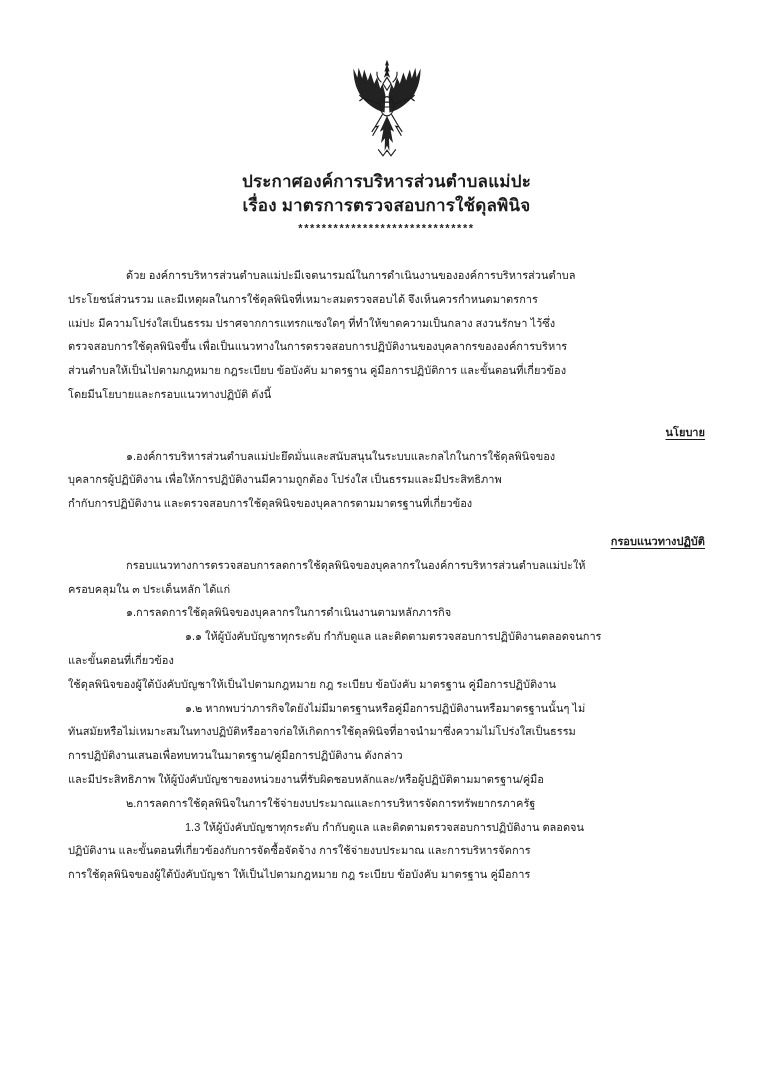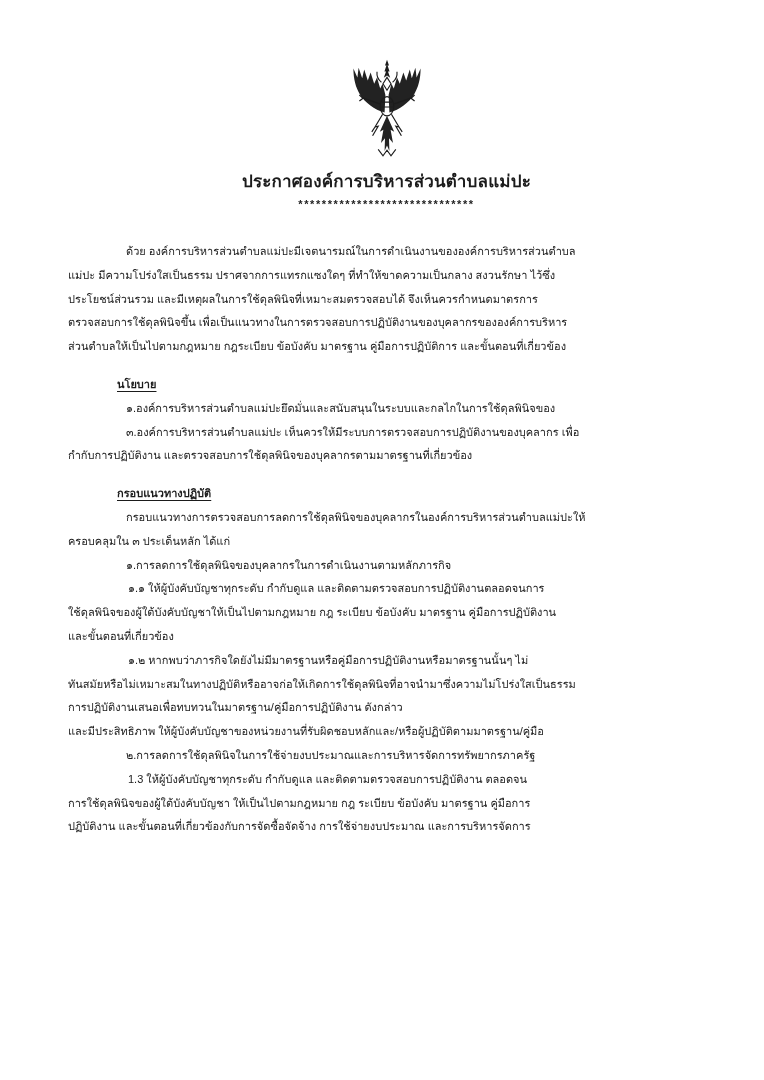--- a/index.html
+++ b/index.html
@@ -45,22 +45,22 @@
     margin-top: 29px;
     font-size: 11px;
   }
   .line {
     line-height: 23.8px;
     white-space: nowrap;
   }
   .ind-0 { margin-left: 0; }
   .ind-h { margin-left: 49px; }
   .ind-p { margin-left: 58px; }
-  .ind-s { margin-left: 60px; }
-  .block.heading { margin-top: 14px; }
+  .ind-s { margin-left: 117px; }
+  .block.heading { margin-top: 14px; text-align: right; }
   .block.heading .line {
     font-weight: bold;
     text-decoration: underline;
     text-underline-offset: 3px;
   }
 </style>
 </head>
 <body>
 
 <div class="page">
@@ -97,65 +97,67 @@
       </g>
 
       <path d="M60 72 L51 92 L55.5 89.5 L52.5 106 L57.5 100 L57 116 L60 109 L63 116 L62.5 100 L67.5 106 L64.5 89.5 L69 92 Z" fill="#222222" stroke="none"></path>
 
       <path d="M49 114 L55 122 L60 115 L65 122 L71 114" stroke="#1c1c1c" fill="none" stroke-width="1.4"></path>
     </svg>
   </div>
 
   <div class="title">ประกาศองค์การบริหารส่วนตำบลแม่ปะ</div>
 
+  <div class="title">เรื่อง มาตรการตรวจสอบการใช้ดุลพินิจ</div>
 
   <div class="stars">******************************</div>
 
   <div class="doc-body" id="doc-body">
       <div class="block paragraph">
         <div class="line ind-p">ด้วย องค์การบริหารส่วนตำบลแม่ปะมีเจตนารมณ์ในการดำเนินงานขององค์การบริหารส่วนตำบล</div>
+        <div class="line ind-0">ประโยชน์ส่วนรวม และมีเหตุผลในการใช้ดุลพินิจที่เหมาะสมตรวจสอบได้ จึงเห็นควรกำหนดมาตรการ</div>
         <div class="line ind-0">แม่ปะ มีความโปร่งใสเป็นธรรม ปราศจากการแทรกแซงใดๆ ที่ทำให้ขาดความเป็นกลาง สงวนรักษา ไว้ซึ่ง</div>
-        <div class="line ind-0">ประโยชน์ส่วนรวม และมีเหตุผลในการใช้ดุลพินิจที่เหมาะสมตรวจสอบได้ จึงเห็นควรกำหนดมาตรการ</div>
         <div class="line ind-0">ตรวจสอบการใช้ดุลพินิจขึ้น เพื่อเป็นแนวทางในการตรวจสอบการปฏิบัติงานของบุคลากรขององค์การบริหาร</div>
         <div class="line ind-0">ส่วนตำบลให้เป็นไปตามกฎหมาย กฎระเบียบ ข้อบังคับ มาตรฐาน คู่มือการปฏิบัติการ และขั้นตอนที่เกี่ยวข้อง</div>
+        <div class="line ind-0">โดยมีนโยบายและกรอบแนวทางปฏิบัติ ดังนี้</div>
       </div>
       <div class="block heading">
         <div class="line ind-h">นโยบาย</div>
       </div>
       <div class="block paragraph">
         <div class="line ind-p">๑.องค์การบริหารส่วนตำบลแม่ปะยึดมั่นและสนับสนุนในระบบและกลไกในการใช้ดุลพินิจของ</div>
+        <div class="line ind-0">บุคลากรผู้ปฏิบัติงาน เพื่อให้การปฏิบัติงานมีความถูกต้อง โปร่งใส เป็นธรรมและมีประสิทธิภาพ</div>
       </div>
       <div class="block paragraph">
-        <div class="line ind-p">๓.องค์การบริหารส่วนตำบลแม่ปะ เห็นควรให้มีระบบการตรวจสอบการปฏิบัติงานของบุคลากร เพื่อ</div>
         <div class="line ind-0">กำกับการปฏิบัติงาน และตรวจสอบการใช้ดุลพินิจของบุคลากรตามมาตรฐานที่เกี่ยวข้อง</div>
       </div>
       <div class="block heading">
         <div class="line ind-h">กรอบแนวทางปฏิบัติ</div>
       </div>
       <div class="block paragraph">
         <div class="line ind-p">กรอบแนวทางการตรวจสอบการลดการใช้ดุลพินิจของบุคลากรในองค์การบริหารส่วนตำบลแม่ปะให้</div>
         <div class="line ind-0">ครอบคลุมใน ๓ ประเด็นหลัก ได้แก่</div>
       </div>
       <div class="block paragraph">
         <div class="line ind-p">๑.การลดการใช้ดุลพินิจของบุคลากรในการดำเนินงานตามหลักภารกิจ</div>
       </div>
       <div class="block paragraph">
         <div class="line ind-s">๑.๑ ให้ผู้บังคับบัญชาทุกระดับ กำกับดูแล และติดตามตรวจสอบการปฏิบัติงานตลอดจนการ</div>
+        <div class="line ind-0">และขั้นตอนที่เกี่ยวข้อง</div>
         <div class="line ind-0">ใช้ดุลพินิจของผู้ใต้บังคับบัญชาให้เป็นไปตามกฎหมาย กฎ ระเบียบ ข้อบังคับ มาตรฐาน คู่มือการปฏิบัติงาน</div>
-        <div class="line ind-0">และขั้นตอนที่เกี่ยวข้อง</div>
       </div>
       <div class="block paragraph">
         <div class="line ind-s">๑.๒ หากพบว่าภารกิจใดยังไม่มีมาตรฐานหรือคู่มือการปฏิบัติงานหรือมาตรฐานนั้นๆ ไม่</div>
         <div class="line ind-0">ทันสมัยหรือไม่เหมาะสมในทางปฏิบัติหรืออาจก่อให้เกิดการใช้ดุลพินิจที่อาจนำมาซึ่งความไม่โปร่งใสเป็นธรรม</div>
         <div class="line ind-0">การปฏิบัติงานเสนอเพื่อทบทวนในมาตรฐาน/คู่มือการปฏิบัติงาน ดังกล่าว</div>
         <div class="line ind-0">และมีประสิทธิภาพ ให้ผู้บังคับบัญชาของหน่วยงานที่รับผิดชอบหลักและ/หรือผู้ปฏิบัติตามมาตรฐาน/คู่มือ</div>
       </div>
       <div class="block paragraph">
         <div class="line ind-p">๒.การลดการใช้ดุลพินิจในการใช้จ่ายงบประมาณและการบริหารจัดการทรัพยากรภาครัฐ</div>
       </div>
       <div class="block paragraph">
         <div class="line ind-s">1.3 ให้ผู้บังคับบัญชาทุกระดับ กำกับดูแล และติดตามตรวจสอบการปฏิบัติงาน ตลอดจน</div>
+        <div class="line ind-0">ปฏิบัติงาน และขั้นตอนที่เกี่ยวข้องกับการจัดซื้อจัดจ้าง การใช้จ่ายงบประมาณ และการบริหารจัดการ</div>
         <div class="line ind-0">การใช้ดุลพินิจของผู้ใต้บังคับบัญชา ให้เป็นไปตามกฎหมาย กฎ ระเบียบ ข้อบังคับ มาตรฐาน คู่มือการ</div>
-        <div class="line ind-0">ปฏิบัติงาน และขั้นตอนที่เกี่ยวข้องกับการจัดซื้อจัดจ้าง การใช้จ่ายงบประมาณ และการบริหารจัดการ</div>
       </div>
     </div>
 
 </div>
 
 </body></html>

